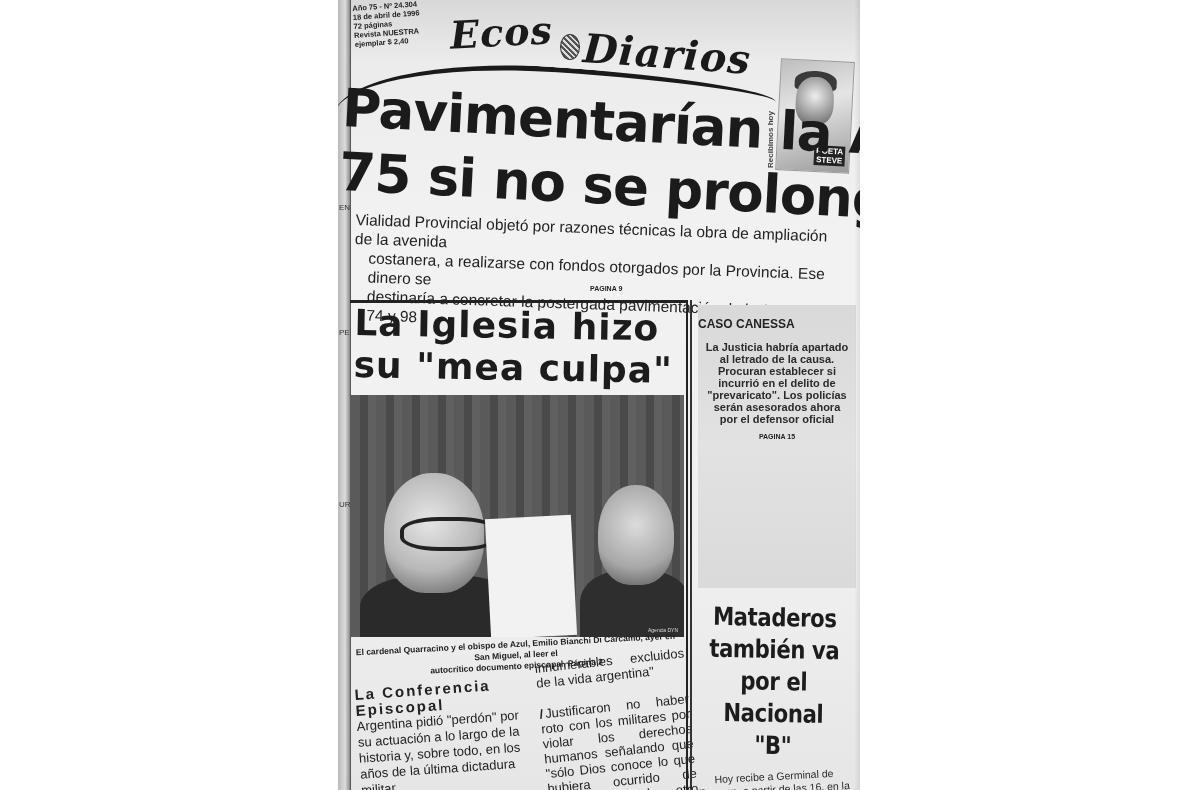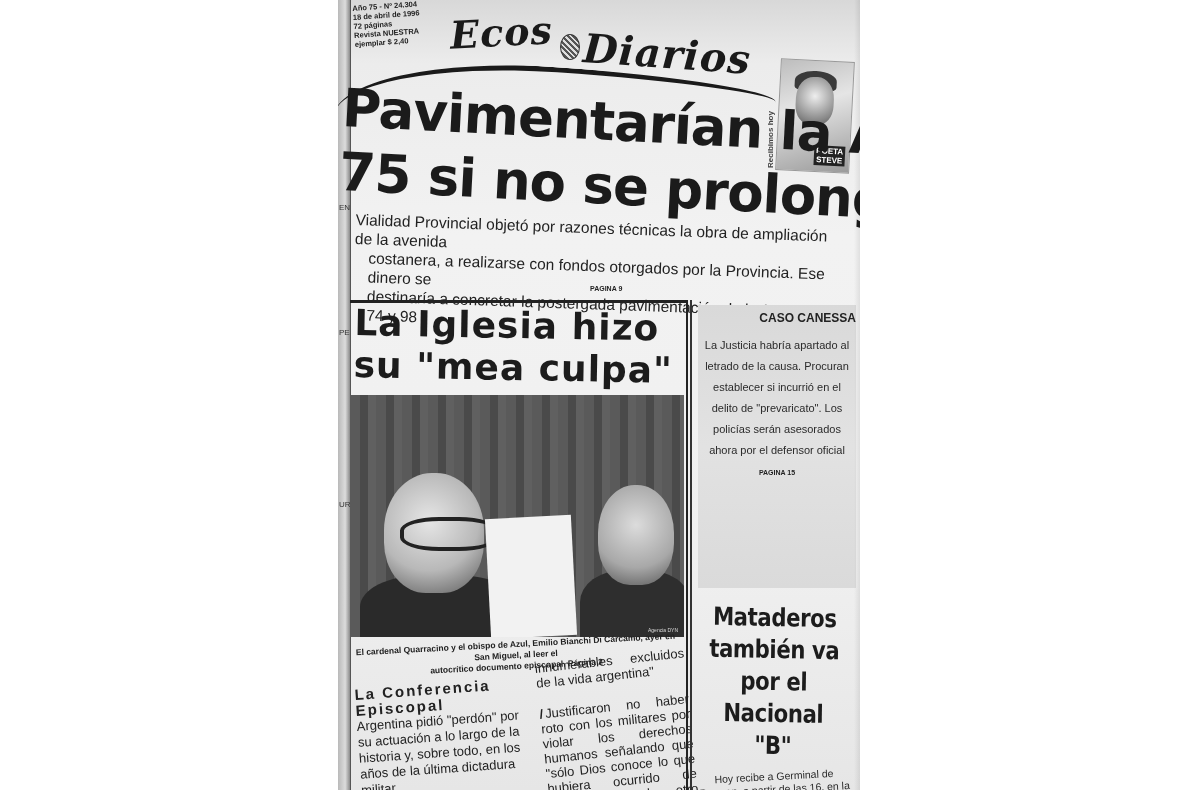--- a/index.html
+++ b/index.html
@@ -125,24 +125,24 @@
     color: #222; transform: rotate(-6deg); transform-origin: left top; text-align: justify;
   }
   .col-right p { margin: 0 0 16px 0; }
   .tick { font-weight: bold; margin-right: 2px; }
 
   
   .canessa {
     position: absolute; left: 360px; top: 305px; width: 158px; height: 283px;
     background: linear-gradient(180deg, #d9d9d9, #e2e2e2 50%, #dadada);
   }
-  .canessa .kicker { text-align: right; font-weight: bold; font-size: 12px; margin-top: 6px; color: #222; }
+  .canessa .kicker { text-align: left; font-weight: bold; font-size: 12px; margin-top: 12px; color: #222; }
   .canessa .title { text-align: center; font-size: 27px; line-height: 31px; margin-top: 4px; color: #1e1e1e;
     font-family: "Liberation Sans", sans-serif; letter-spacing: -0.5px; }
-  .canessa .body { text-align: center; font-size: 11px; line-height: 21px; font-weight: normal; color: #2a2a2a; margin-top: 10px; padding: 0 6px; }
+  .canessa .body { text-align: center; font-size: 11px; line-height: 12px; font-weight: bold; color: #2a2a2a; margin-top: 10px; padding: 0 6px; }
   .canessa .pagina-ref { margin-top: 8px; }
 
   
   .mataderos {
     position: absolute; left: 356px; top: 596px; width: 162px; height: 194px;
   }
   .mataderos .title {
     text-align: center; font-family: "DejaVu Sans", sans-serif; font-weight: bold; font-size: 25px; line-height: 32px;
     color: #1c1c1c; transform: scaleX(0.85) rotate(1deg); transform-origin: center top; margin-top: 6px; letter-spacing: -0.5px;
   }

